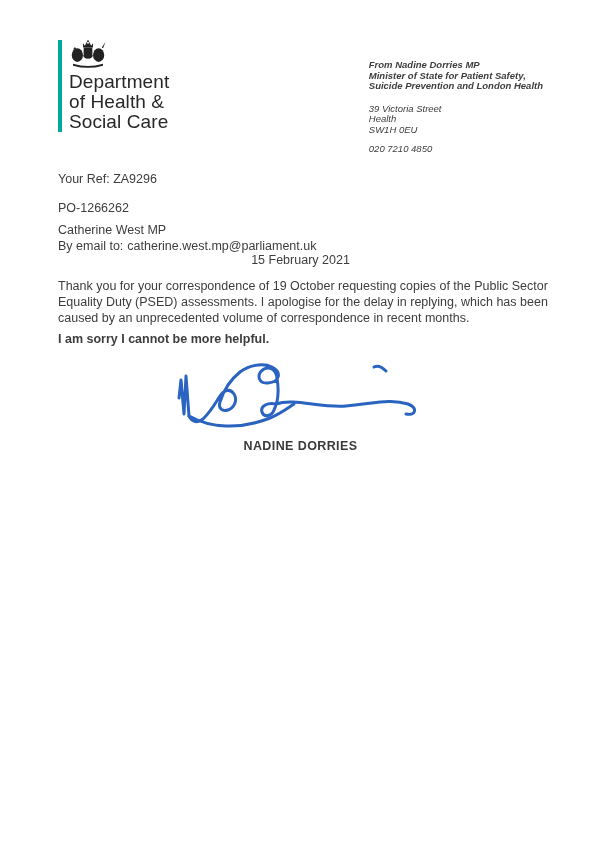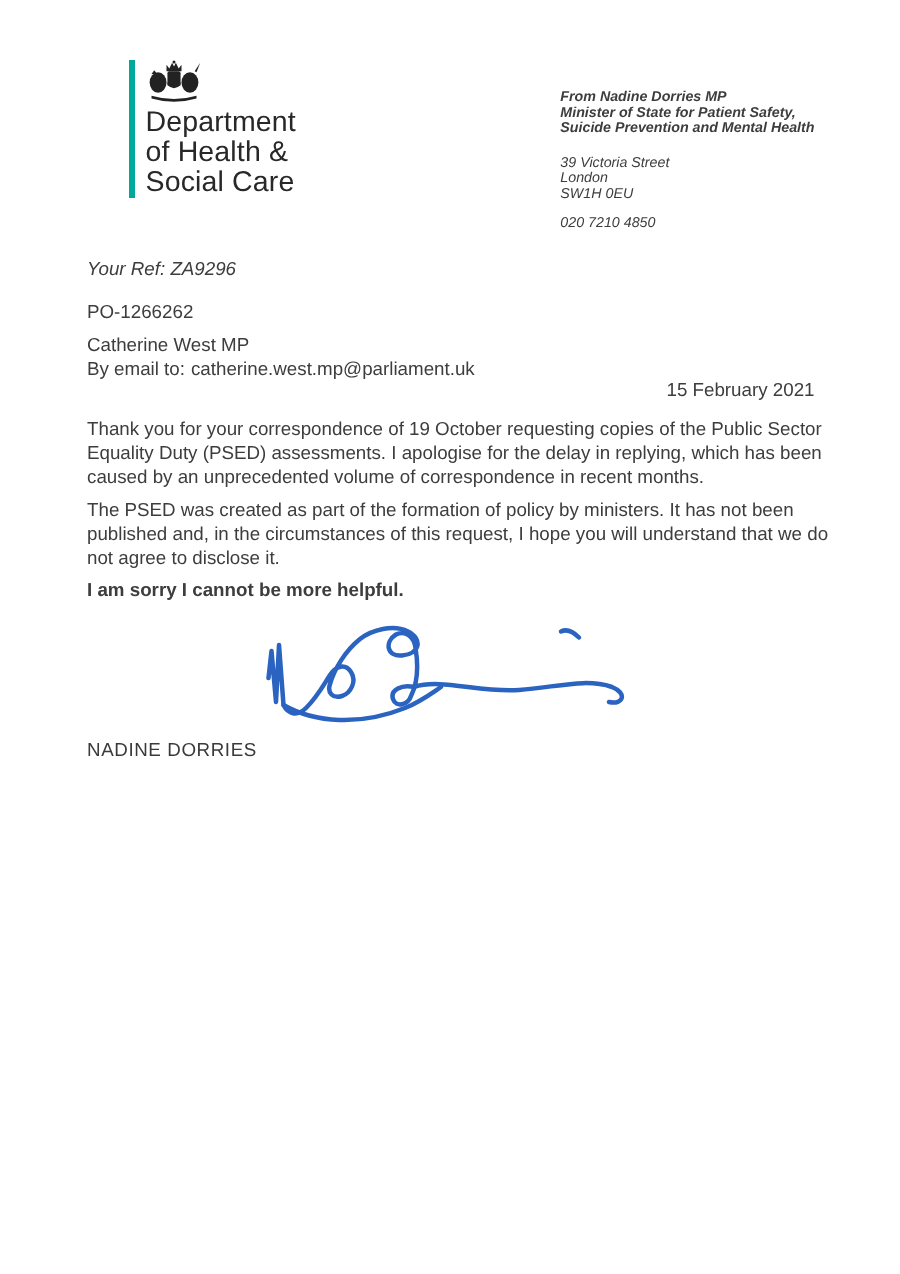--- a/index.html
+++ b/index.html
@@ -11,46 +11,46 @@
     padding: 40px 57px 0 58px;
     background: #ffffff;
     font-family: "Liberation Sans", sans-serif;
     font-size: 12.5px;
     line-height: 16px;
     color: #3d3d3d;
     overflow: hidden;
   }
   
   .letterhead { display: flex; justify-content: space-between; align-items: flex-start; }
-  .logo { display: flex; margin-left: 28px; }
+  .logo { display: flex; }
   .logo-bar { width: 4px; height: 92px; background: #00a99c; margin-right: 7px; }
   .crest { display: block; height: 30px; }
   .crest svg { display: block; }
   .logo-text { margin-top: 2px; font-size: 19px; line-height: 20px; color: #282828; letter-spacing: 0.1px; }
   .sender { margin-top: 20px; font-style: italic; font-size: 9.5px; line-height: 10.5px; color: #3d3d3d; }
   .sender-from { font-weight: bold; }
   .sender-address { margin-top: 12px; }
   .sender-phone { margin-top: 9px; }
   
-  .your-ref { margin-top: 16px; font-style: italic; }
+  .your-ref { margin-top: 16px; }
   .po-number { margin-top: 13px; }
   .recipient { margin-top: 6px; }
   .email-label { margin-right: 4px; }
   .email-link { color: inherit; cursor: pointer; }
-  .date-line { margin-top: -2px; text-align: right; }
+  .date-line { margin-top: -2px; text-align: center; }
   
   .salutation { margin-top: 14px; }
   .para { margin-top: 6px; }
   .para-first { margin-top: 10px; }
   .para-last { margin-top: 5px; font-weight: bold; }
   .line { white-space: nowrap; }
   
   .signature-block { margin-top: 11px; margin-left: 102px; width: 280px; height: 78px; }
   .signature-block svg { display: block; }
-  .signatory-name { margin-top: 2px; text-align: left; font-weight: normal; font-size: 12.5px; letter-spacing: 0.4px; color: #3a3a3a; }
+  .signatory-name { margin-top: 2px; text-align: center; font-weight: bold; font-size: 12.5px; letter-spacing: 0.4px; color: #3a3a3a; }
 </style>
 </head>
 <body>
 
 <div class="page">
 
   <div class="letterhead">
     <div class="logo">
       <div class="logo-bar"></div>
       <div class="logo-main">
@@ -72,25 +72,25 @@
           <div>of Health &amp;</div>
           <div>Social Care</div>
         </div>
       </div>
     </div>
 
     <div class="sender">
       <div class="sender-from">
         <div>From Nadine Dorries MP</div>
         <div>Minister of State for Patient Safety,</div>
-        <div>Suicide Prevention and Mental Health</div>
+        <div>Suicide Prevention and London Health</div>
       </div>
       <div class="sender-address">
         <div>39 Victoria Street</div>
-        <div>London</div>
+        <div>Health</div>
         <div>SW1H 0EU</div>
       </div>
       <div class="sender-phone">020 7210 4850</div>
     </div>
   </div>
 
   <div class="your-ref">Your Ref: ZA9296</div>
   <div class="po-number">PO-1266262</div>
 
   <div class="recipient">
@@ -102,25 +102,20 @@
 
   <div class="date-line">15 February 2021</div>
 
 
   <div class="para para-first">
     <div class="line">Thank you for your correspondence of 19 October requesting copies of the Public Sector</div>
     <div class="line">Equality Duty (PSED) assessments. I apologise for the delay in replying, which has been</div>
     <div class="line">caused by an unprecedented volume of correspondence in recent months.</div>
   </div>
 
-  <div class="para">
-    <div class="line">The PSED was created as part of the formation of policy by ministers. It has not been</div>
-    <div class="line">published and, in the circumstances of this request, I hope you will understand that we do</div>
-    <div class="line">not agree to disclose it.</div>
-  </div>
 
   <div class="para para-last">
     <div class="line">I am sorry I cannot be more helpful.</div>
   </div>
 
   <div class="signature-block">
     <svg width="280" height="78" viewBox="0 0 280 78" fill="none" xmlns="http://www.w3.org/2000/svg" stroke="#2a63c0" stroke-width="3" stroke-linecap="round" stroke-linejoin="round">
       <path d="M19,40 L21,22 L24,56 L26,18 L29,58
                C32,64 38,66 44,60 C52,52 56,44 60,38
                C64,32 70,30 74,36 C78,42 74,50 68,52 C62,54 58,50 60,44

